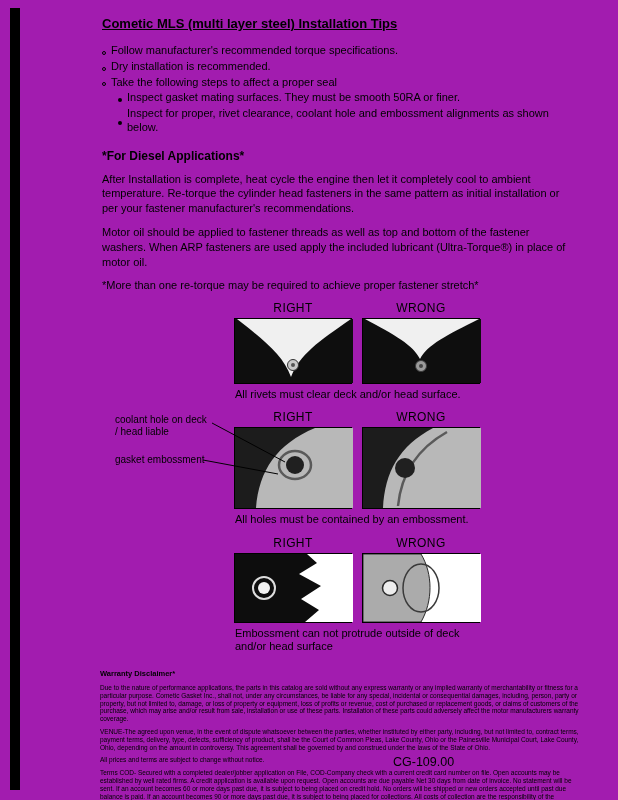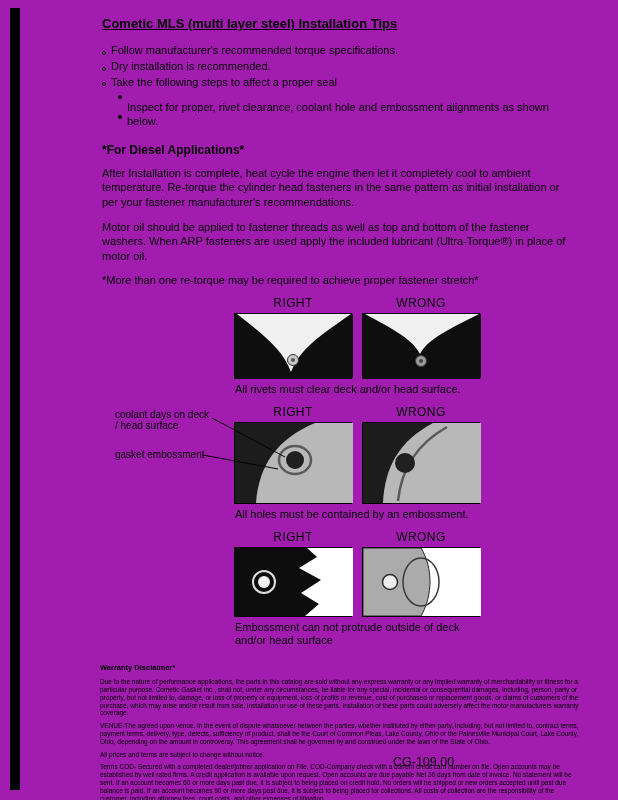--- a/index.html
+++ b/index.html
@@ -57,20 +57,21 @@
       <li class="tip-item">
         <span class="bullet-open"></span>
         <span class="tip-text">Dry installation is recommended.</span>
       </li>
       <li class="tip-item">
         <span class="bullet-open"></span>
         <span class="tip-text">Take the following steps to affect a proper seal</span>
       </li>
       <li class="tip-item sub">
         <span class="bullet-filled"></span>
+        <span class="tip-text">Inspect gasket mating surfaces.  They must be smooth 50RA or finer.</span>
       </li>
       <li class="tip-item sub">
         <span class="bullet-filled"></span>
         <span class="tip-text">Inspect for proper, rivet clearance, coolant hole and embossment alignments as shown below.</span>
       </li>
     </ul>
 
     <h2 class="diesel-heading">*For Diesel Applications*</h2>
     <p class="body-para">After Installation is complete, heat cycle the engine then let it completely cool to ambient temperature. Re-torque the cylinder head fasteners in the same pattern as initial installation or per your fastener manufacturer's recommendations.</p>
     <p class="body-para">Motor oil should be applied to fastener threads as well as top and bottom of the fastener washers. When ARP fasteners are used apply the included lubricant (Ultra-Torque®) in place of motor oil.</p>
@@ -100,21 +101,21 @@
                 <circle cx="58" cy="47" r="5.5" fill="#9a9a9a" stroke="#3a3a3a" stroke-width="1"></circle>
                 <circle cx="58" cy="47" r="2" fill="#444"></circle>
               </svg>
             </div>
           </div>
         </div>
         <div class="diag-caption">All rivets must clear deck and/or head surface.</div>
       </div>
 
       <div class="diag-row">
-        <div class="coolant-label">coolant days on deck / head surface</div>
+        <div class="coolant-label">coolant hole on deck / head liable</div>
         <div class="emboss-label">gasket embossment</div>
         <svg class="pointer-overlay" viewBox="0 0 250 115">
           <line x1="112" y1="13" x2="185" y2="52" stroke="#000" stroke-width="1"></line>
           <line x1="103" y1="50" x2="178" y2="64" stroke="#000" stroke-width="1"></line>
         </svg>
         <div class="diag-grid">
           <div class="diag-col">
             <div class="diag-header">RIGHT</div>
             <div class="diag-img">
               <svg width="118" height="80" viewBox="0 0 118 80" preserveAspectRatio="none">

